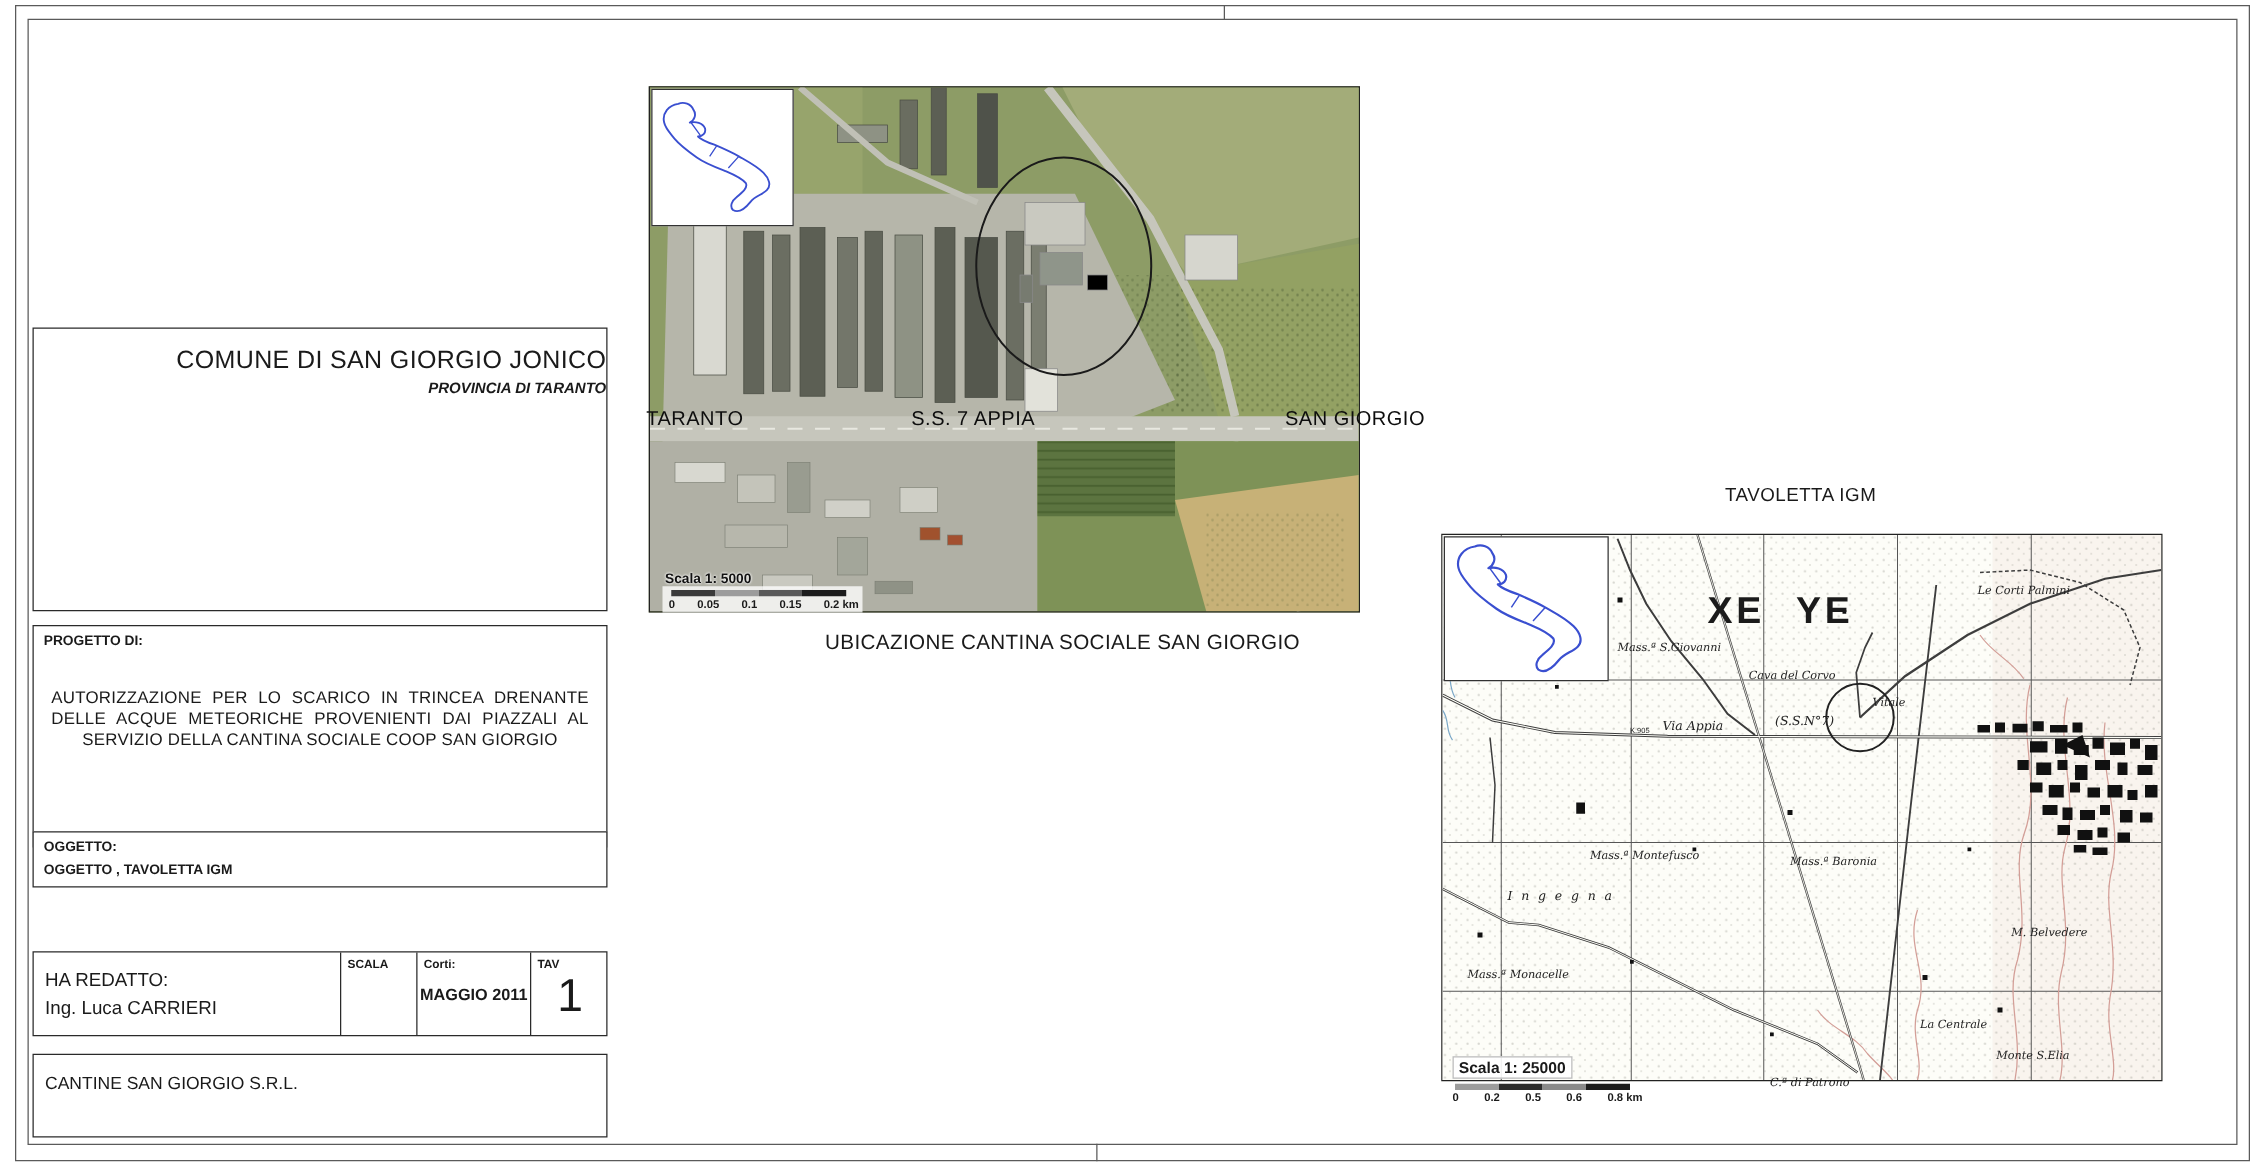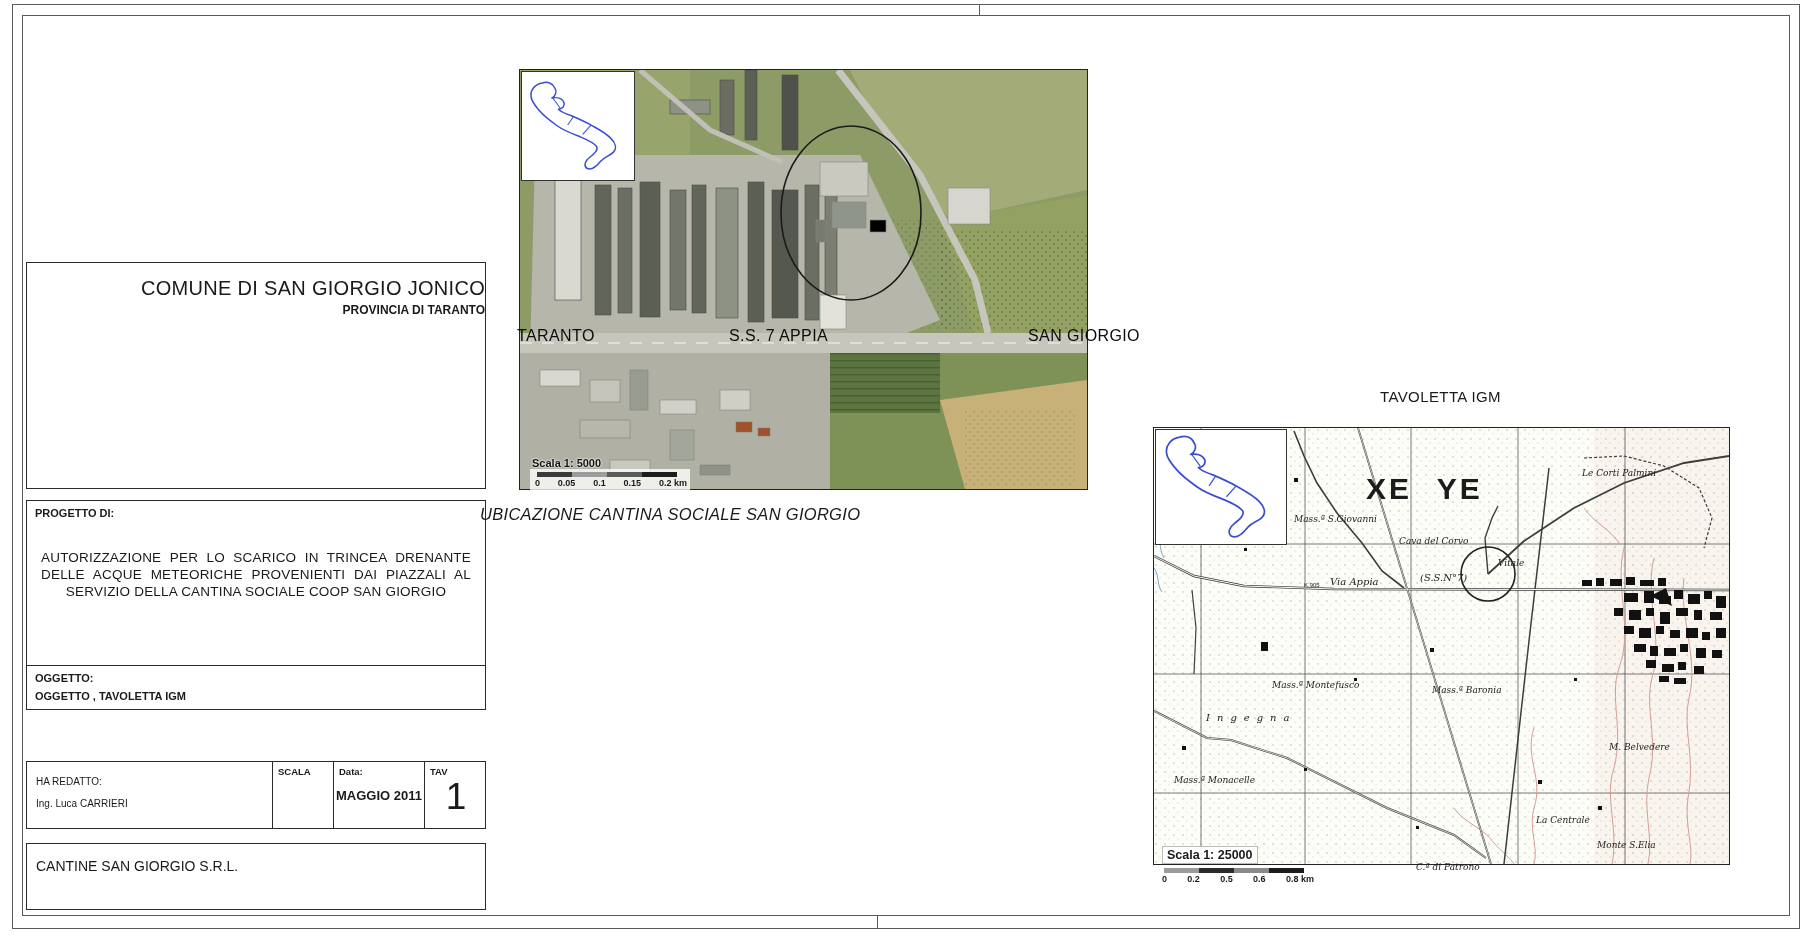--- a/index.html
+++ b/index.html
@@ -9,32 +9,32 @@
   .b-outer{left:12px;top:4px;width:1786px;height:923px;}
   .b-inner{left:22px;top:15px;width:1766px;height:899px;}
   .tick{position:absolute;width:1px;background:#5a5a5a;}
   .tick-top{left:979px;top:4px;height:12px;}
   .tick-bottom{left:877px;top:915px;height:14px;}
 
   
   .box{position:absolute;left:26px;width:460px;border:1px solid #2a2a2a;background:#fff;box-sizing:border-box;}
   .header-box{top:262px;height:227px;text-align:right;}
   .header-box .h1{margin-top:14px;font-size:20px;letter-spacing:.3px;}
-  .header-box .h2{margin-top:3px;font-size:12px;font-weight:bold;}
+  .header-box .h2{margin-top:3px;font-size:12px;font-weight:bold;font-style:italic;}
   .progetto-box{top:500px;height:178px;}
   .box-label{position:absolute;left:8px;top:6px;font-size:11px;font-weight:bold;}
   .progetto-text{position:absolute;left:14px;right:14px;top:48px;font-size:13.5px;line-height:17px;
                  text-align:justify;text-align-last:center;letter-spacing:.2px;}
   .oggetto-box{top:665px;height:45px;}
   .oggetto-text{position:absolute;left:8px;top:24px;font-size:11px;font-weight:bold;}
   .redatto-box{top:761px;height:68px;display:grid;grid-template-columns:245px 61px 91px 63px;}
   .rcell{position:relative;border-left:1px solid #2a2a2a;}
   .rcell:first-child{border-left:none;}
   .rcell .small-label{position:absolute;left:5px;top:4px;font-size:9.5px;font-weight:bold;}
-  .redatto-left div{position:absolute;left:9px;font-size:10px;}
+  .redatto-left div{position:absolute;left:9px;font-size:15px;}
   .redatto-name{top:36px;}
   .redatto-who{top:14px;}
   .data-value{position:absolute;left:0;right:0;top:26px;text-align:center;font-size:13px;font-weight:bold;}
   .tav-value{position:absolute;left:0;right:0;top:14px;text-align:center;font-size:37px;}
   .company-box{top:843px;height:67px;}
   .company-text{position:absolute;left:9px;top:14px;font-size:14px;}
 
   
   .ortofoto{position:absolute;left:519px;top:69px;width:567px;height:419px;border:1px solid #222;
             box-sizing:content-box;background:#8d9c66;}
@@ -46,21 +46,21 @@
   .lbl-taranto{left:517px;top:327px;}
   .lbl-appia{left:729px;top:327px;}
   .lbl-sangiorgio{left:1028px;top:327px;}
   .photo-scale{position:absolute;left:530px;top:457px;width:160px;}
   .photo-scale .scale-title{font-size:11px;font-weight:bold;color:#111;
        text-shadow:0 0 2px #fff,0 0 2px #fff;padding-left:2px;}
   .scale-panel{background:rgba(255,255,255,.78);padding:3px 5px 2px 5px;}
   .scale-bar{height:5px;width:140px;margin-left:2px;
      background:repeating-linear-gradient(90deg,#3a3a3a 0 35px,#9c9c9c 35px 70px,#5a5a5a 70px 105px,#1c1c1c 105px 140px);}
   .scale-ticks{display:flex;justify-content:space-between;width:152px;font-size:9px;font-weight:bold;margin-top:1px;}
-  .caption{position:absolute;left:480px;top:505px;width:560px;text-align:left;font-size:16.5px;letter-spacing:.3px;font-style:italic;}
+  .caption{position:absolute;left:480px;top:505px;width:560px;text-align:right;font-size:16.5px;letter-spacing:.3px;}
 
   
   .igm-title{position:absolute;left:1153px;top:388px;width:575px;text-align:center;font-size:15px;letter-spacing:.4px;}
   .igm-map{position:absolute;left:1153px;top:427px;width:575px;height:436px;border:1px solid #222;background:#fdfdf8;}
   .igm-map svg.art{position:absolute;left:0;top:0;width:100%;height:100%;}
   .inset-igm{left:1px;top:1px;width:130px;height:114px;}
   .igm-grid-code{position:absolute;left:212px;top:44px;font-size:30px;font-weight:bold;
                  letter-spacing:3px;word-spacing:14px;color:#1b1b1b;}
   .igm-labels{position:absolute;inset:0;}
   .igm-label{position:absolute;white-space:nowrap;color:#222;}
@@ -118,21 +118,21 @@
 
   <div class="box redatto-box">
     <div class="rcell redatto-left">
       <div class="redatto-who">HA REDATTO:</div>
       <div class="redatto-name">Ing. Luca CARRIERI</div>
     </div>
     <div class="rcell">
       <div class="small-label">SCALA</div>
     </div>
     <div class="rcell">
-      <div class="small-label">Data:</div>
+      <div class="small-label">Corti:</div>
       <div class="data-value">MAGGIO 2011</div>
     </div>
     <div class="rcell">
       <div class="small-label">TAV</div>
       <div class="tav-value">1</div>
     </div>
   </div>
 
   <div class="box company-box">
     <div class="company-text">CANTINE SAN GIORGIO  S.R.L.</div>

